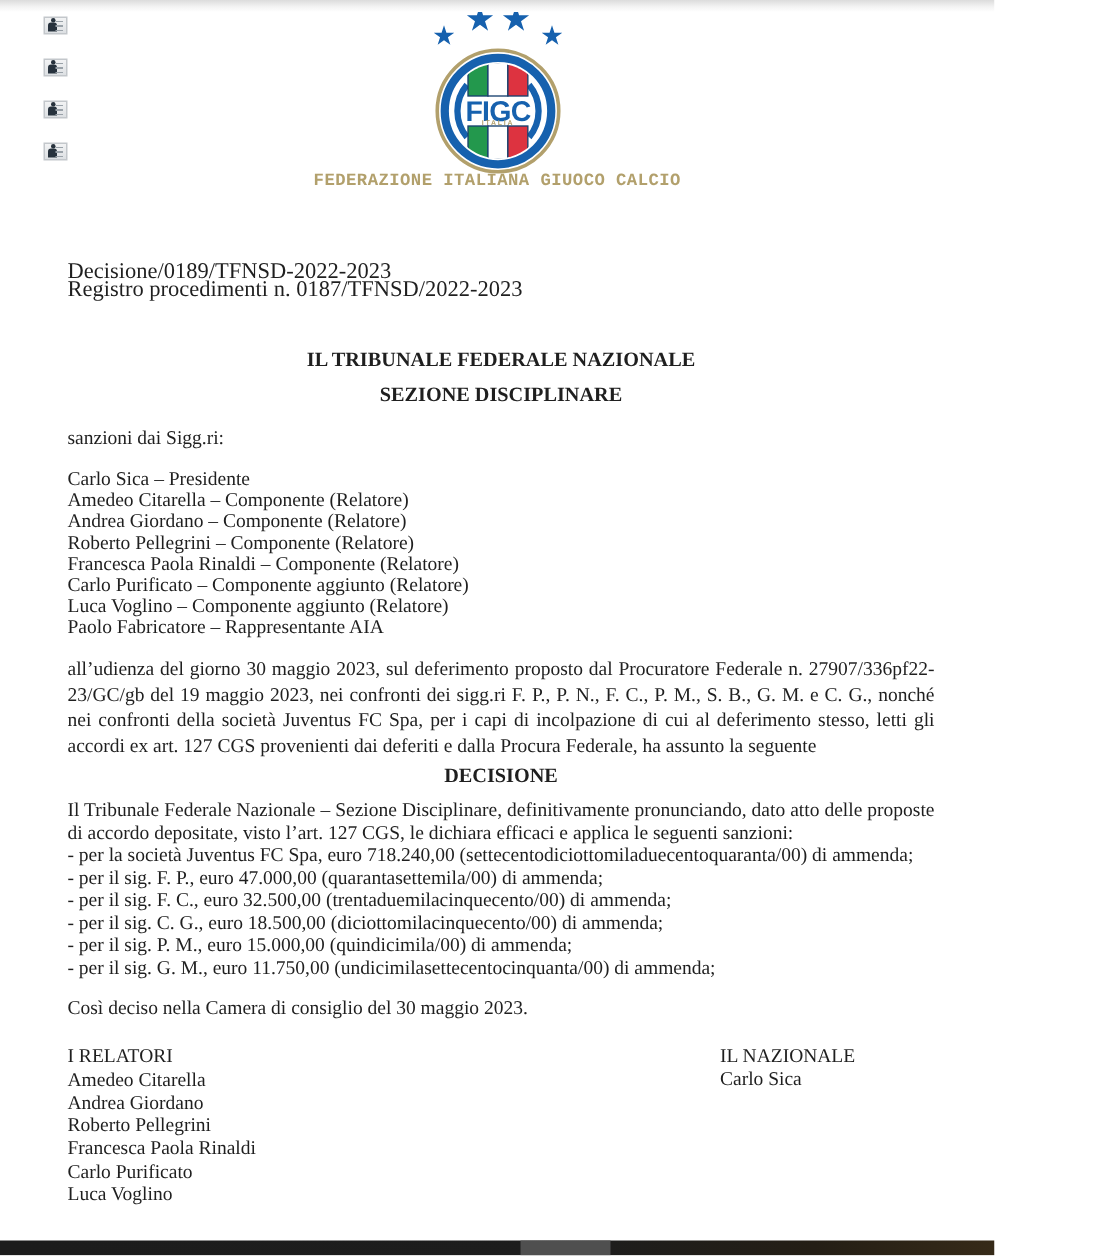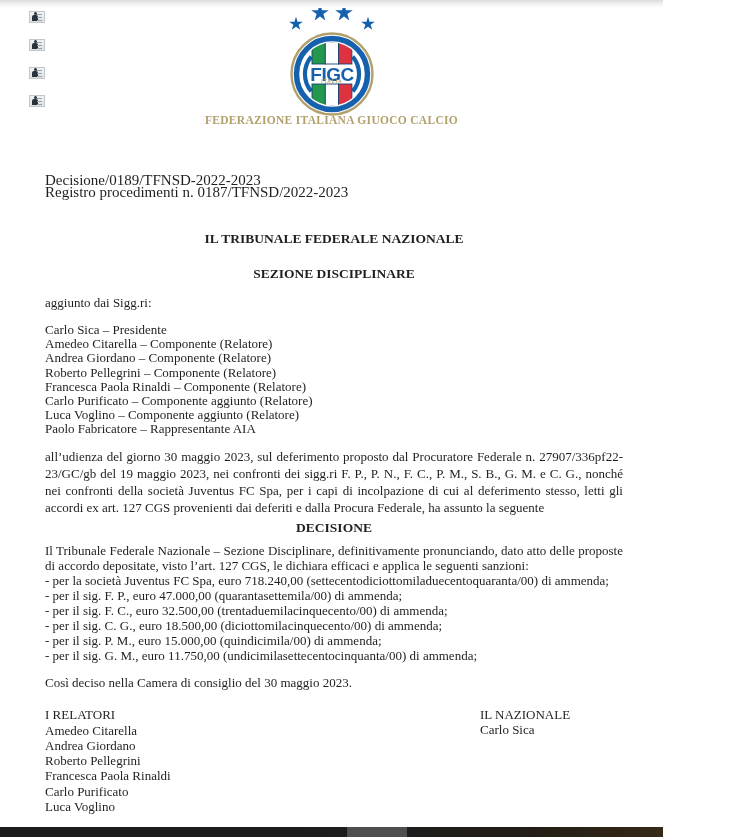--- a/index.html
+++ b/index.html
@@ -36,30 +36,30 @@
   }
   .icon-lines {
     position: absolute; right: 2px; top: 2px; width: 5px; height: 8px;
     background: repeating-linear-gradient(180deg, #9aa2a9 0 1px, transparent 1px 3px);
   }
   
   .logo-wrap { padding-top: 3px; text-align: center; }
   .logo-wrap svg { display: block; margin: 0 auto; }
   .federation-title {
     margin-top: -3px;
-    font-family: Liberation Serif, serif;
+    font-family: Liberation Mono, monospace;
     font-weight: bold; font-size: 11.5px; letter-spacing: 0.3px;
     color: #b2a06c; text-align: center;
   }
   
   .content { margin-left: 45px; margin-right: 40px; }
   .refs { margin-top: 48px; font-size: 15px; line-height: 12px; }
   .h-center { text-align: center; font-weight: bold; font-size: 13.5px; line-height: 15px; }
   .h-tribunal { margin-top: 33px; }
-  .h-section { margin-top: 20px; }
+  .h-section { margin-top: 8px; }
   .h-decision { margin-top: 4px; }
   .intro { margin-top: 14px; line-height: 15px; }
   .members { margin-top: 13px; }
   .members > div { line-height: 14.2px; }
   .para { text-align: justify; }
   .para-hearing { margin-top: 11px; line-height: 17px; }
   .para-decision { margin-top: 8px; line-height: 15.3px; }
   .sanctions > div { line-height: 15px; white-space: nowrap; }
   .closing { margin-top: 12px; line-height: 15px; }
   .signatures { margin-top: 17px; display: flex; line-height: 15px; }
@@ -144,21 +144,21 @@
 
   <div class="content">
     <div class="refs">
       <div>Decisione/0189/TFNSD-2022-2023</div>
       <div>Registro procedimenti n. 0187/TFNSD/2022-2023</div>
     </div>
 
     <div class="h-center h-tribunal">IL TRIBUNALE FEDERALE NAZIONALE</div>
     <div class="h-center h-section">SEZIONE DISCIPLINARE</div>
 
-    <div class="intro">aggiunto dai Sigg.ri:</div>
+    <div class="intro">sanzioni dai Sigg.ri:</div>
 
     <div class="members">
         <div>Carlo Sica – Presidente</div>
         <div>Amedeo Citarella – Componente (Relatore)</div>
         <div>Andrea Giordano – Componente (Relatore)</div>
         <div>Roberto Pellegrini – Componente (Relatore)</div>
         <div>Francesca Paola Rinaldi – Componente (Relatore)</div>
         <div>Carlo Purificato – Componente aggiunto (Relatore)</div>
         <div>Luca Voglino – Componente aggiunto (Relatore)</div>
         <div>Paolo Fabricatore – Rappresentante AIA</div>

